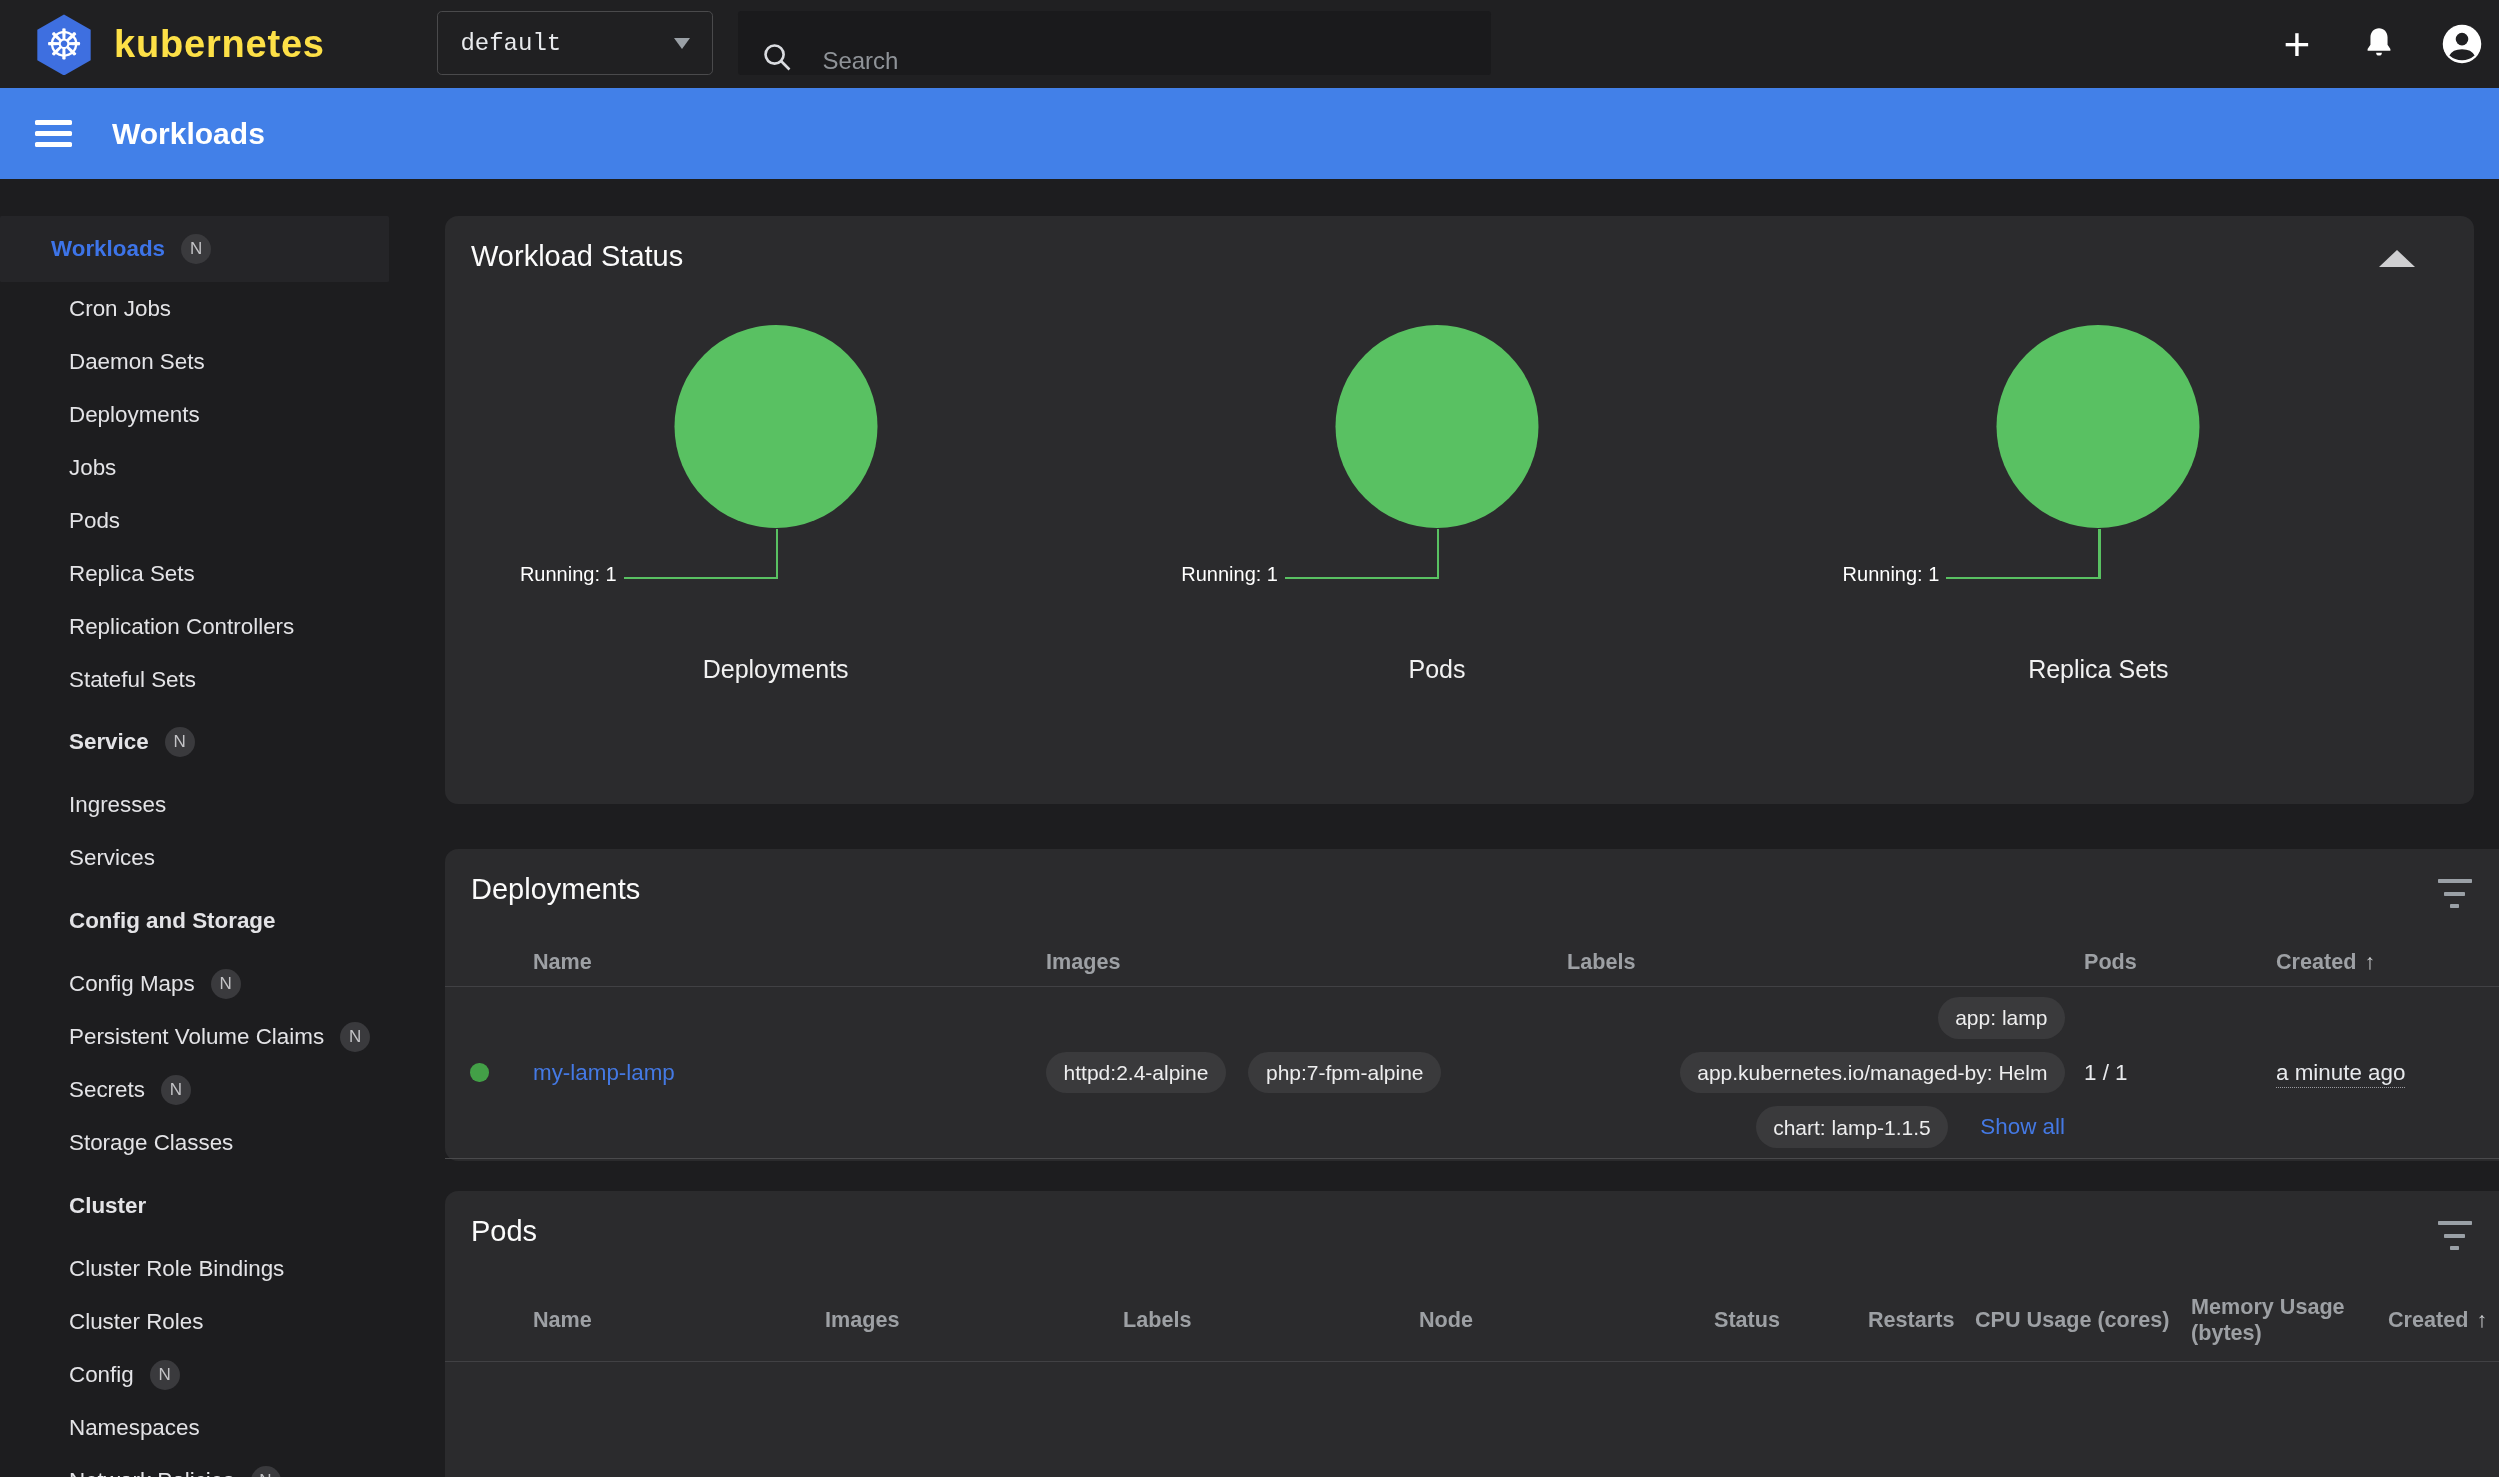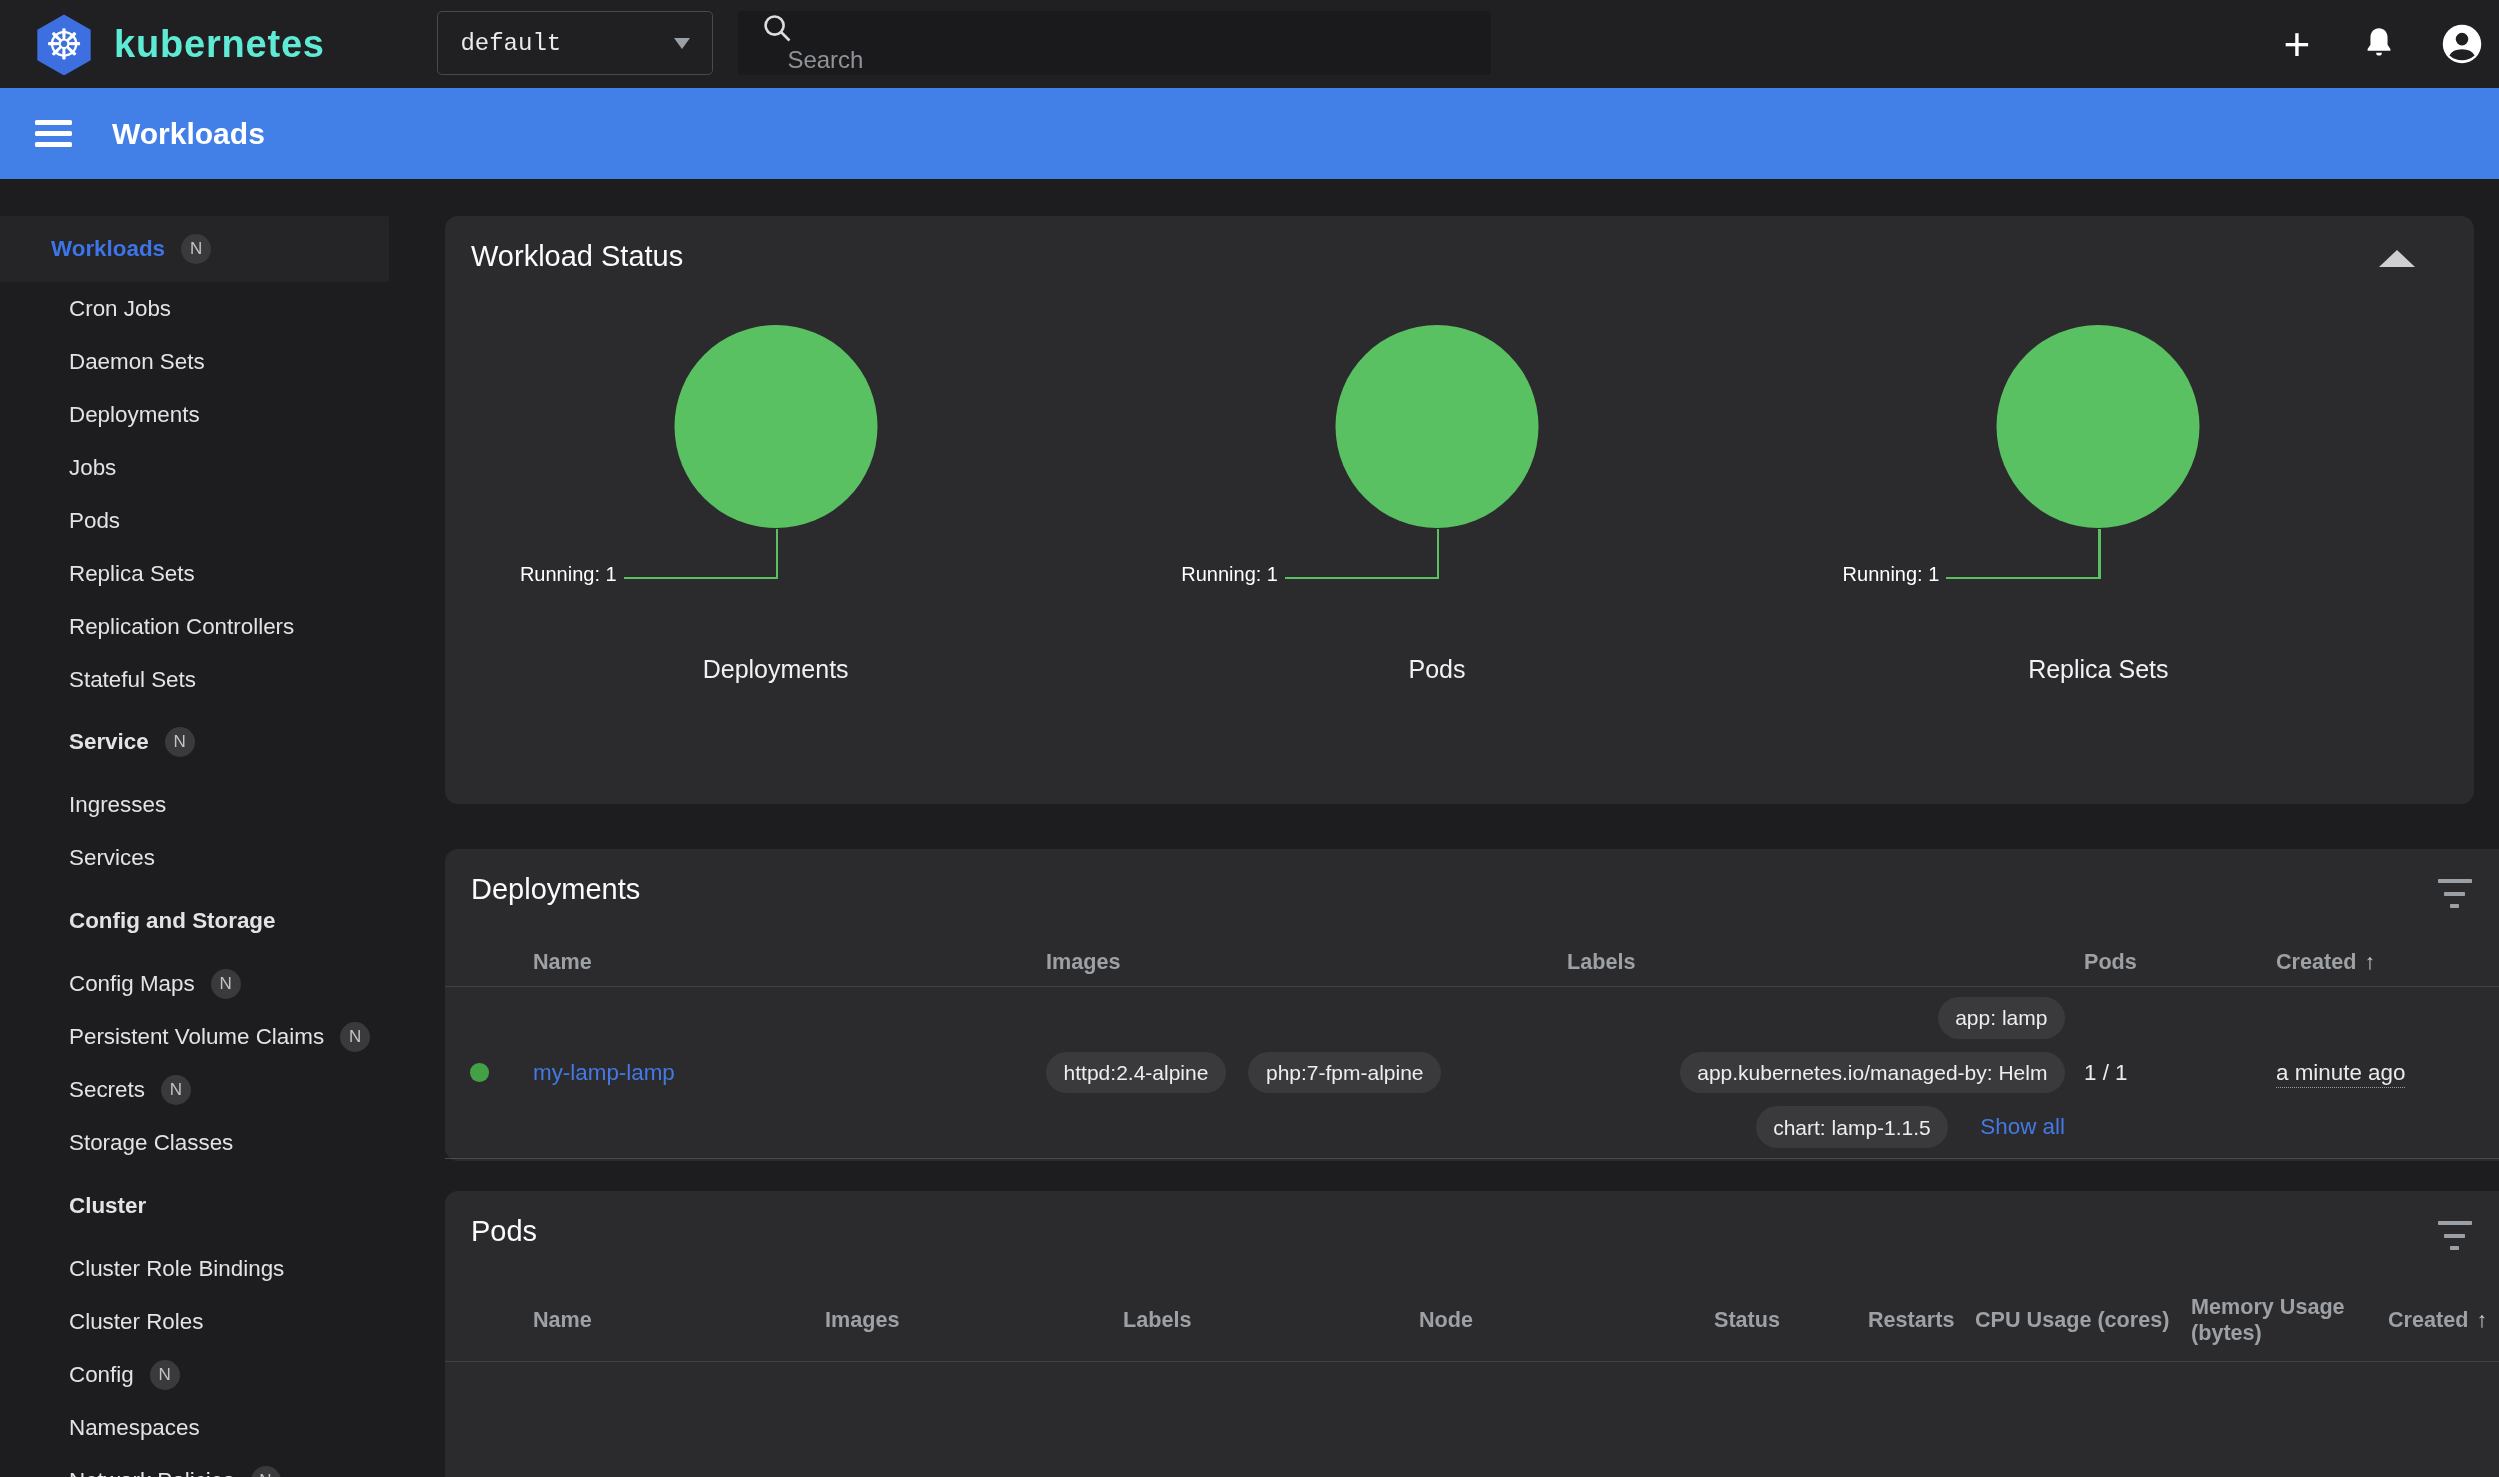--- a/index.html
+++ b/index.html
@@ -8,29 +8,29 @@
     font-family:"Liberation Sans","DejaVu Sans",sans-serif; }
 
   
   .topbar { position:absolute; left:0; top:0; width:2500px; height:88px;
     background:#202022; z-index:5; }
   .brand { position:absolute; left:35px; top:14.4px; display:flex; align-items:center; gap:21px; }
   .hexlogo { width:58px; height:61px; background:#3e6fe0;
     clip-path:polygon(50% 0%,96% 25%,96% 75%,50% 100%,4% 75%,4% 25%);
     display:flex; align-items:center; justify-content:center;
     color:#fff; font-size:42px; line-height:1; }
-  .brand-text { color:#5eead4; font-size:38px; font-weight:bold; letter-spacing:0.8px; }
+  .brand-text { color:#fde047; font-size:38px; font-weight:bold; letter-spacing:0.8px; }
   .ns-select { position:absolute; left:437px; top:11.2px; width:276px; height:64px;
     border:1.6px solid #4a4a4c; border-radius:4.8px; display:flex; align-items:center;
     padding:0 22.4px; cursor:pointer;font-family:Liberation Mono, monospace; }
   .ns-value { font-size:24px; color:#e8eaed; flex:1; }
   .caret-down { width:0; height:0; border-left:8.8px solid transparent;
     border-right:8.8px solid transparent; border-top:11.2px solid #9aa0a6; }
   .searchbox { position:absolute; left:738px; top:11.2px; width:753px; height:64px;
-    background:#1a1a1c; border-radius:3.2px; display:flex; align-items:flex-start; padding:0 22.4px;flex-direction:column; }
+    background:#1a1a1c; border-radius:3.2px; display:flex; align-items:flex-end; padding:0 22.4px; }
   .searchbox svg { flex:0 0 auto; }
   .searchbox input { background:transparent; border:none; outline:none;
     color:#e8eaed; font-size:24px; margin-left:27px; width:609px;
     font-family:"Liberation Sans","DejaVu Sans",sans-serif; }
   .searchbox input::placeholder { color:#8f9398; }
   .tb-icon { position:absolute; top:0; height:88px; display:flex; align-items:center;
     justify-content:center; width:72px; cursor:pointer; }
   .plus-glyph { color:#fff; font-size:46px; font-weight:400; line-height:1; }
 
   

